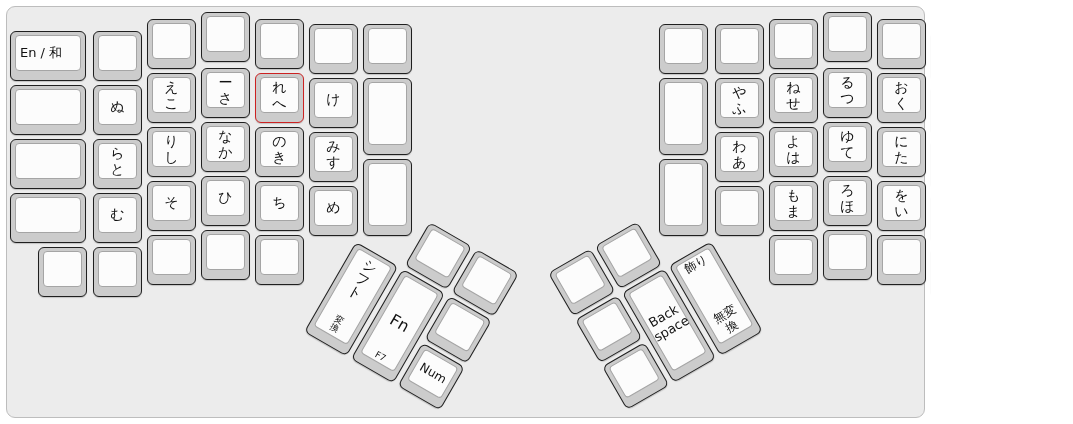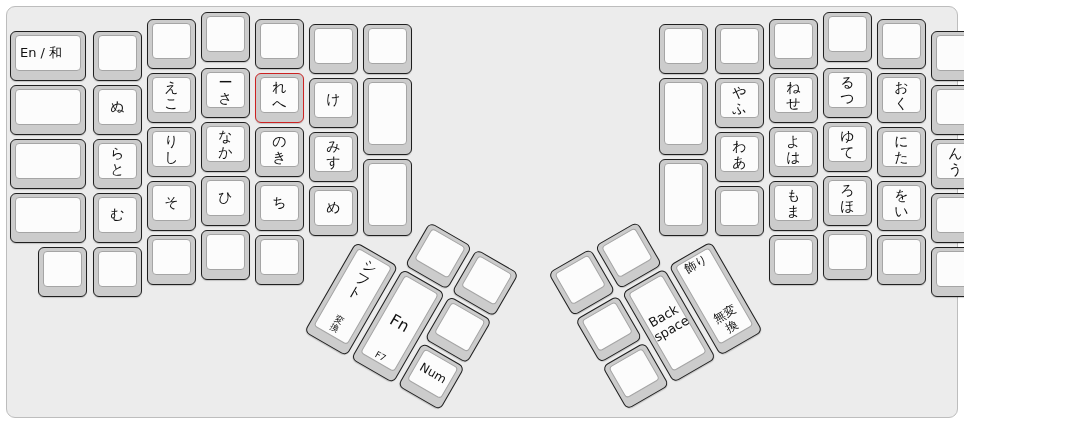--- a/index.html
+++ b/index.html
@@ -2,21 +2,20 @@
 <html style="--page-bg: #ffffff; --board-bg: #ececec; --board-border: #bdbdbd; --key-base: #cccccc; --key-border: #1f1f1f; --cap-bg: #fcfcfc; --cap-border: #a5a5a5; --label-color: #111111; --hl-border: #cc2222;"><head>
 <meta charset="utf-8">
 <style>
   html,body{margin:0;padding:0;}
   body{background:var(--page-bg,#ffffff);}
   #stage{
     position:relative;
     width:931px;height:424px;
     font-family:"DejaVu Sans","Liberation Sans",sans-serif;
     overflow:hidden;
-    padding-left:33px;
   }
   #board{
     position:absolute;inset:6px;
     background:var(--board-bg,#ececec);
     border:1px solid var(--board-border,#bdbdbd);
     border-radius:9px;
   }
   .cluster{position:absolute;transform-origin:0 0;width:0;height:0;}
   .key{
     position:absolute;box-sizing:border-box;

